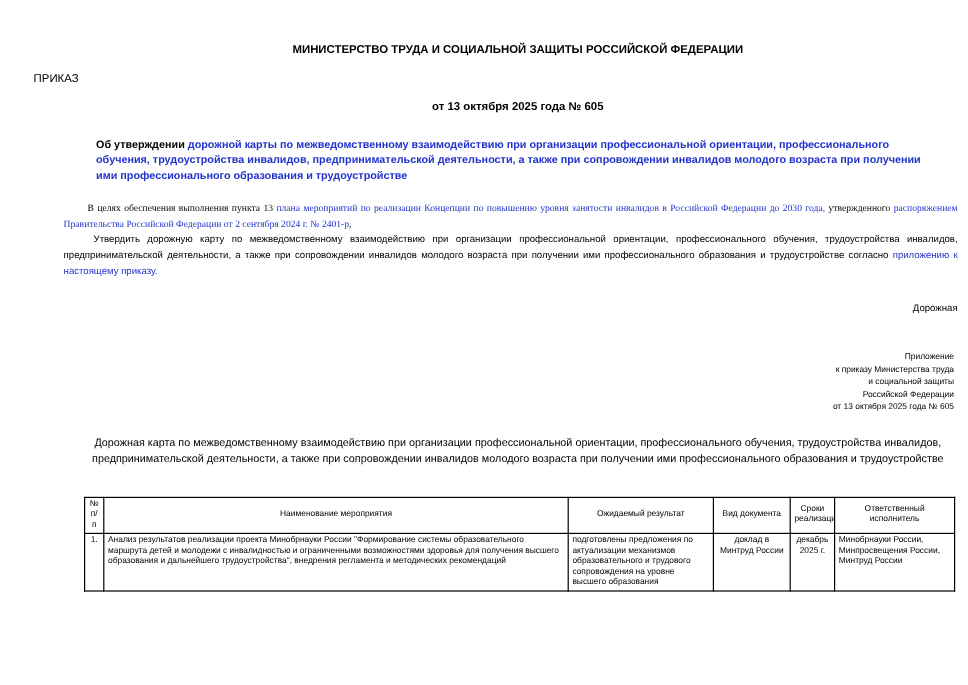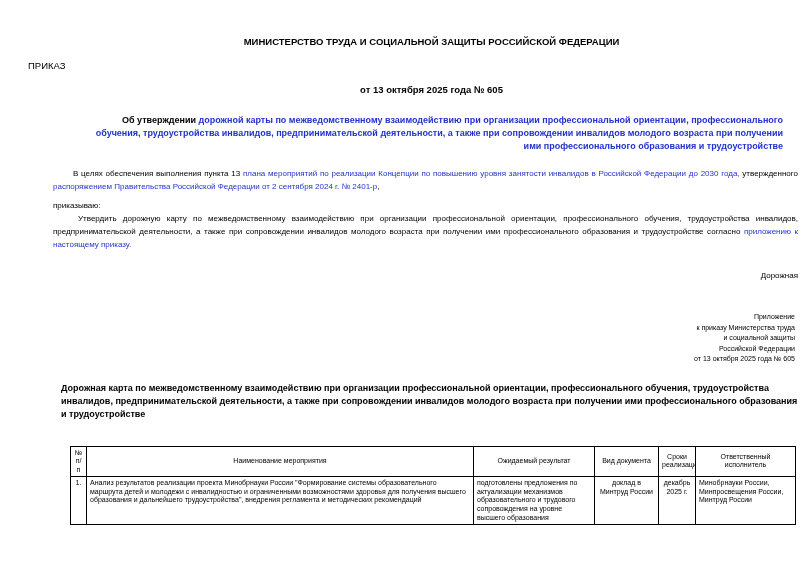--- a/index.html
+++ b/index.html
@@ -13,48 +13,48 @@
     margin-left:28px;
   }
   .ministry{
     padding-top:36px;
     text-align:center;font-weight:bold;font-size:9.5px;line-height:12px;
   }
   .doc-type{margin-top:12px;font-weight:normal;font-size:9.5px;line-height:12px;}
   .doc-date{margin-top:12px;text-align:center;font-weight:bold;font-size:9.5px;line-height:12px;}
   .title{
     margin:18px 52px 0 52px;
-    text-align:right;font-weight:bold;font-size:9px;line-height:13px;
+    text-align:left;font-weight:bold;font-size:9px;line-height:13px;
   }
   .link{color:#2233cc;cursor:pointer;text-decoration:none;}
   .preamble{
     margin:14px 37px 0 25px;
     text-align:justify;text-indent:20px;
-    font-size:8px;line-height:13px;
+    font-size:8px;line-height:13px;font-family:Liberation Serif, serif;
   }
   .order-word{
     margin:6px 37px 0 25px;
     font-size:8px;line-height:13px;
   }
   .order-para{
     margin:0 37px 0 25px;
     text-align:justify;text-indent:25px;
     font-size:8px;line-height:13px;
   }
   .signature{
     margin:18px 37px 0 0;
     text-align:right;font-size:8px;line-height:13px;
   }
   .appendix{
     margin:30px 40px 0 0;
     text-align:right;font-size:7px;line-height:10.5px;
   }
   .roadmap-heading{
     margin:17px 33px 0 33px;
-    font-weight:bold;font-size:9px;line-height:13px;
+    text-align:center;font-weight:normal;font-size:9px;line-height:13px;
   }
   table.roadmap{
     margin:25px 0 0 42px;
     border-collapse:collapse;
     table-layout:fixed;
     width:725px;
     font-size:7px;line-height:8.6px;
   }
   table.roadmap th, table.roadmap td{
     border:1.5px solid #000000;
@@ -81,21 +81,20 @@
 <div class="page">
 
   <div class="ministry">МИНИСТЕРСТВО ТРУДА И СОЦИАЛЬНОЙ ЗАЩИТЫ РОССИЙСКОЙ ФЕДЕРАЦИИ</div>
   <div class="doc-type">ПРИКАЗ</div>
   <div class="doc-date">от 13 октября 2025 года № 605</div>
 
   <div class="title"><span>Об утверждении </span><span class="link">дорожной карты по межведомственному взаимодействию при организации профессиональной ориентации, профессионального обучения, трудоустройства инвалидов, предпринимательской деятельности, а также при сопровождении инвалидов молодого возраста при получении ими профессионального образования и трудоустройстве</span></div>
 
   <div class="preamble"><span>В целях обеспечения выполнения пункта 13 </span><span class="link">плана мероприятий по реализации Концепции по повышению уровня занятости инвалидов в Российской Федерации до 2030 года,</span><span> утвержденного </span><span class="link">распоряжением Правительства Российской Федерации от 2 сентября 2024 г. № 2401-р</span><span>,</span></div>
 
-  <div class="order-word">приказываю:</div>
 
   <div class="order-para"><span>Утвердить дорожную карту по межведомственному взаимодействию при организации профессиональной ориентации, профессионального обучения, трудоустройства инвалидов, предпринимательской деятельности, а также при сопровождении инвалидов молодого возраста при получении ими профессионального образования и трудоустройстве согласно </span><span class="link">приложению к настоящему приказу.</span></div>
 
   <div class="signature">
     <div>Дорожная</div>
   </div>
 
   <div class="appendix">
     <div>Приложение</div>
     <div>к приказу Министерства труда</div>

